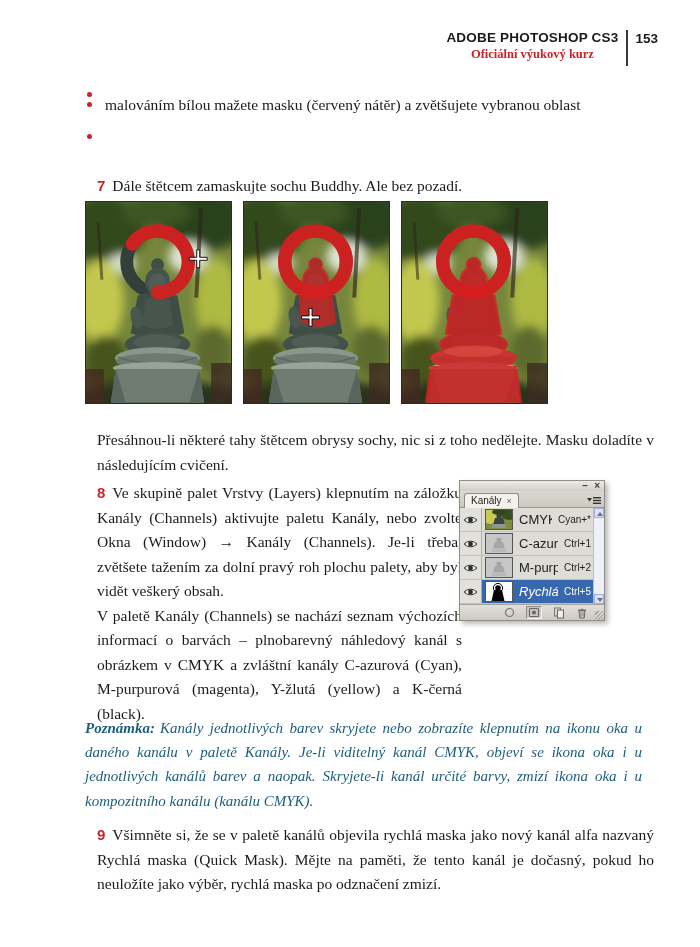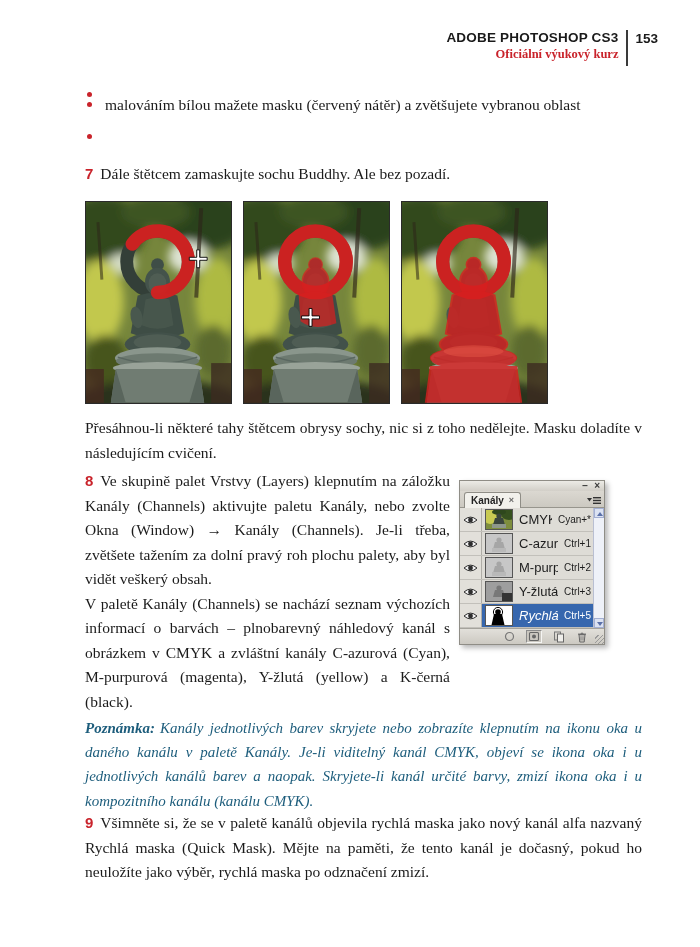--- a/index.html
+++ b/index.html
@@ -3,55 +3,55 @@
 <meta charset="utf-8">
 <style>
   html,body{margin:0;padding:0;}
   body{
     width:700px;height:947px;background:#ffffff;position:relative;
     font-family:"Liberation Serif", serif;color:#1b1b1b;overflow:hidden;
   }
   
   .header{position:absolute;top:30px;right:42px;display:flex;align-items:flex-start;
     font-family:"Liberation Sans", sans-serif;}
-  .header .titles{text-align:right;line-height:1.25;}
+  .header .titles{text-align:center;line-height:1.25;}
   .header .h-title{font-size:13.5px;font-weight:bold;color:#1a1a1a;letter-spacing:.2px;}
   .header .h-sub{font-size:12.5px;font-weight:bold;color:#c9232b;font-family:Liberation Serif, serif;}
   .header .h-divider{width:2px;height:36px;background:#3a3a3a;margin:0 7px 0 8px;}
   .header .h-page{font-size:13.5px;font-weight:bold;color:#1a1a1a;padding-top:1px;}
   
   .bullets{position:absolute;left:85px;top:84px;width:557px;list-style:none;margin:0;padding:0;}
   .bullets li{position:relative;padding-left:20px;margin-bottom:10px;font-size:15.5px;line-height:22px;}
   .bullets .dot{position:absolute;left:2px;top:8px;width:5px;height:5px;border-radius:50%;background:#c9232b;}
   
   .stepnum{font-family:"Liberation Sans", sans-serif;font-weight:bold;color:#c9232b;
     font-size:15px;margin-right:7px;}
-  .step,.para{font-size:15.5px;margin:0;}
+  .step,.para{font-size:15.5px;margin:12px;}
   .step7{position:absolute;left:85px;top:162px;width:557px;line-height:23px;}
   .para1{position:absolute;left:85px;top:416px;width:557px;line-height:24.5px;text-align:justify;}
   .step8{position:absolute;left:85px;top:469px;width:365px;line-height:24.5px;text-align:justify;}
   .para2{position:absolute;left:85px;top:592px;width:365px;line-height:24.4px;text-align:justify;}
   .note{position:absolute;left:85px;top:716px;width:557px;font-size:15px;line-height:24.2px;
     font-style:italic;color:#1d5d7c;text-align:justify;margin:0;}
   .note-label{font-weight:bold;margin-right:5px;margin-top:44px;}
   .step9{position:absolute;left:85px;top:811px;width:557px;line-height:24.5px;text-align:justify;}
   
   .figures{position:absolute;left:85px;top:201px;display:flex;gap:11px;}
   .figure{width:147px;height:203px;border:1px solid #2a2a2a;box-sizing:border-box;overflow:hidden;background:#6b7c33;}
   .figure svg{display:block;}
   
   .palette{position:absolute;left:459px;top:480px;width:146px;
     font-family:"Liberation Sans", sans-serif;font-size:10px;
     border:1px solid #8f8d86;background:#dedcd6;
     box-shadow:3px 3px 5px rgba(0,0,0,.28);box-sizing:border-box;}
   .p-titlebar{height:10px;background:linear-gradient(#ecebe6,#d2cfc8);
     display:flex;justify-content:flex-end;align-items:center;gap:6px;padding:0 4px;}
   .p-min,.p-close{color:#3c3c3c;font-size:10px;line-height:8px;font-weight:bold;cursor:default;}
-  .p-tabrow{height:16px;background:linear-gradient(#dbd8d1,#ccc9c1);display:flex;
-    border-bottom:1px solid #97958d;position:relative;font-weight:bold;}
+  .p-tabrow{height:16px;background:linear-gradient(#dbd8d1,#ccc9c1);display:flex;align-items:flex-end;
+    border-bottom:1px solid #97958d;position:relative;}
   .p-tab{margin-left:4px;background:#f2f1ec;border:1px solid #8f8d86;border-bottom:none;
     border-radius:3px 3px 0 0;padding:1px 6px 2px 6px;display:flex;gap:5px;align-items:center;
     font-size:10px;color:#222;position:relative;top:1px;}
   .p-tab .tabx{color:#666;font-size:9px;}
   .p-menu{position:absolute;right:2px;bottom:2px;width:16px;height:11px;display:flex;align-items:center;justify-content:center;}
   .p-rows{position:relative;background:#dedcd6;}
   .p-row{display:flex;height:23px;border-bottom:1px solid #c2c0ba;align-items:stretch;}
   .eye-cell{width:21px;border-right:1px solid #aeaca6;display:flex;align-items:center;justify-content:center;background:#e2e0da;}
   .row-main{flex:1;display:flex;align-items:center;padding:0 13px 0 3px;gap:6px;min-width:0;}
   .row-main.selected{background:#3767ae;}
@@ -329,38 +329,20 @@
           <span class="ch-key">Ctrl+2</span>
         </span>
       </div>
       <div class="p-row">
         <span class="eye-cell">
           <svg width="15" height="10" viewBox="0 0 15 10">
             <path d="M1 5 Q7.5 -0.8 14 5 Q7.5 10.8 1 5 Z" fill="#f3f3f3" stroke="#2e2e2e" stroke-width="1"></path>
             <circle cx="7.5" cy="5" r="2.4" fill="#2e2e2e"></circle>
           </svg>
         </span>
-        <span class="row-main">
-          <span class="thumb"><svg width="26" height="19" viewBox="0 0 26 19">
-              <rect width="26" height="19" fill="#9e9e9e"></rect>
-              <circle cx="13" cy="6" r="2.6" fill="#787878"></circle>
-              <path d="M9 8 L17 8 L19 15 L7 15 Z" fill="#787878"></path>
-              <rect x="16" y="11" width="10" height="8" fill="#333"></rect>
-            </svg></span>
-          <span class="ch-name">Y-žlutá</span>
-          <span class="ch-key">Ctrl+3</span>
-        </span>
-      </div>
-      <div class="p-row">
-        <span class="eye-cell">
-          <svg width="15" height="10" viewBox="0 0 15 10">
-            <path d="M1 5 Q7.5 -0.8 14 5 Q7.5 10.8 1 5 Z" fill="#f3f3f3" stroke="#2e2e2e" stroke-width="1"></path>
-            <circle cx="7.5" cy="5" r="2.4" fill="#2e2e2e"></circle>
-          </svg>
-        </span>
         <span class="row-main selected">
           <span class="thumb"><svg width="26" height="19" viewBox="0 0 26 19">
               <rect width="26" height="19" fill="#ffffff"></rect>
               <circle cx="12" cy="6" r="4.6" fill="none" stroke="#000" stroke-width="1"></circle>
               <circle cx="12" cy="6" r="2.8" fill="#000"></circle>
               <path d="M8 8 L16 8 L18.5 19 L5.5 19 Z" fill="#000"></path>
             </svg></span>
           <span class="ch-name">Rychlá maska</span>
           <span class="ch-key">Ctrl+5</span>
         </span>

